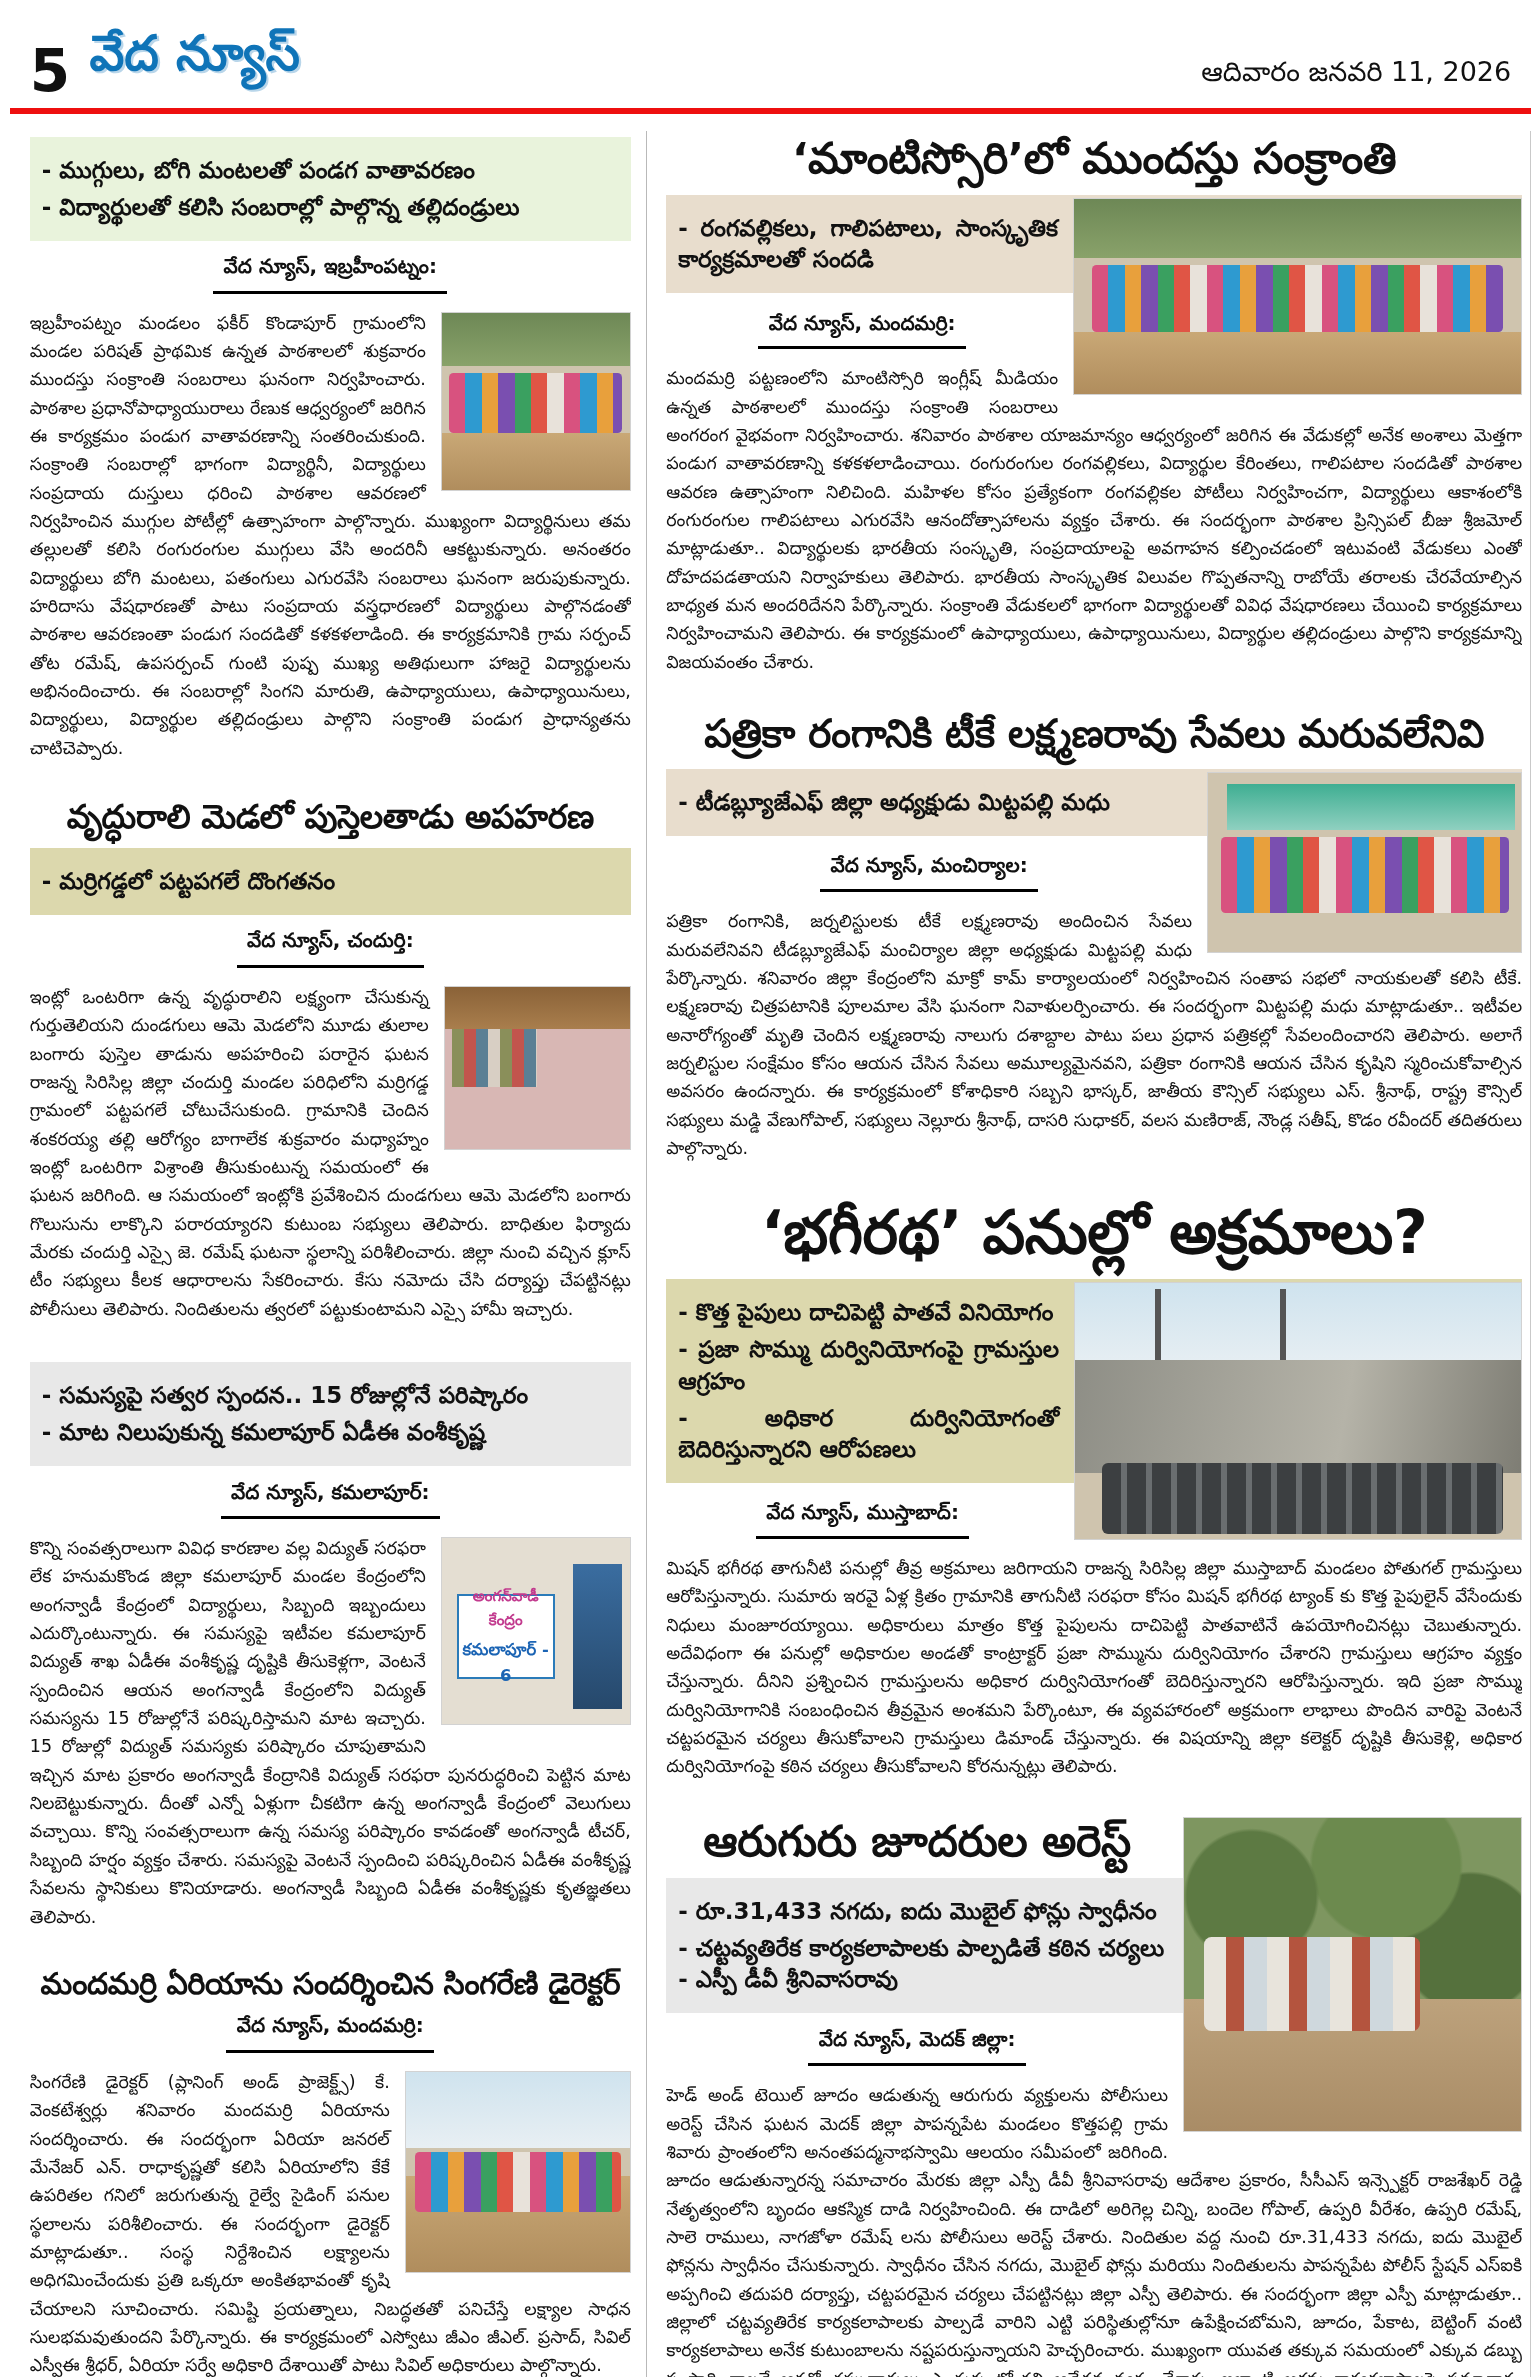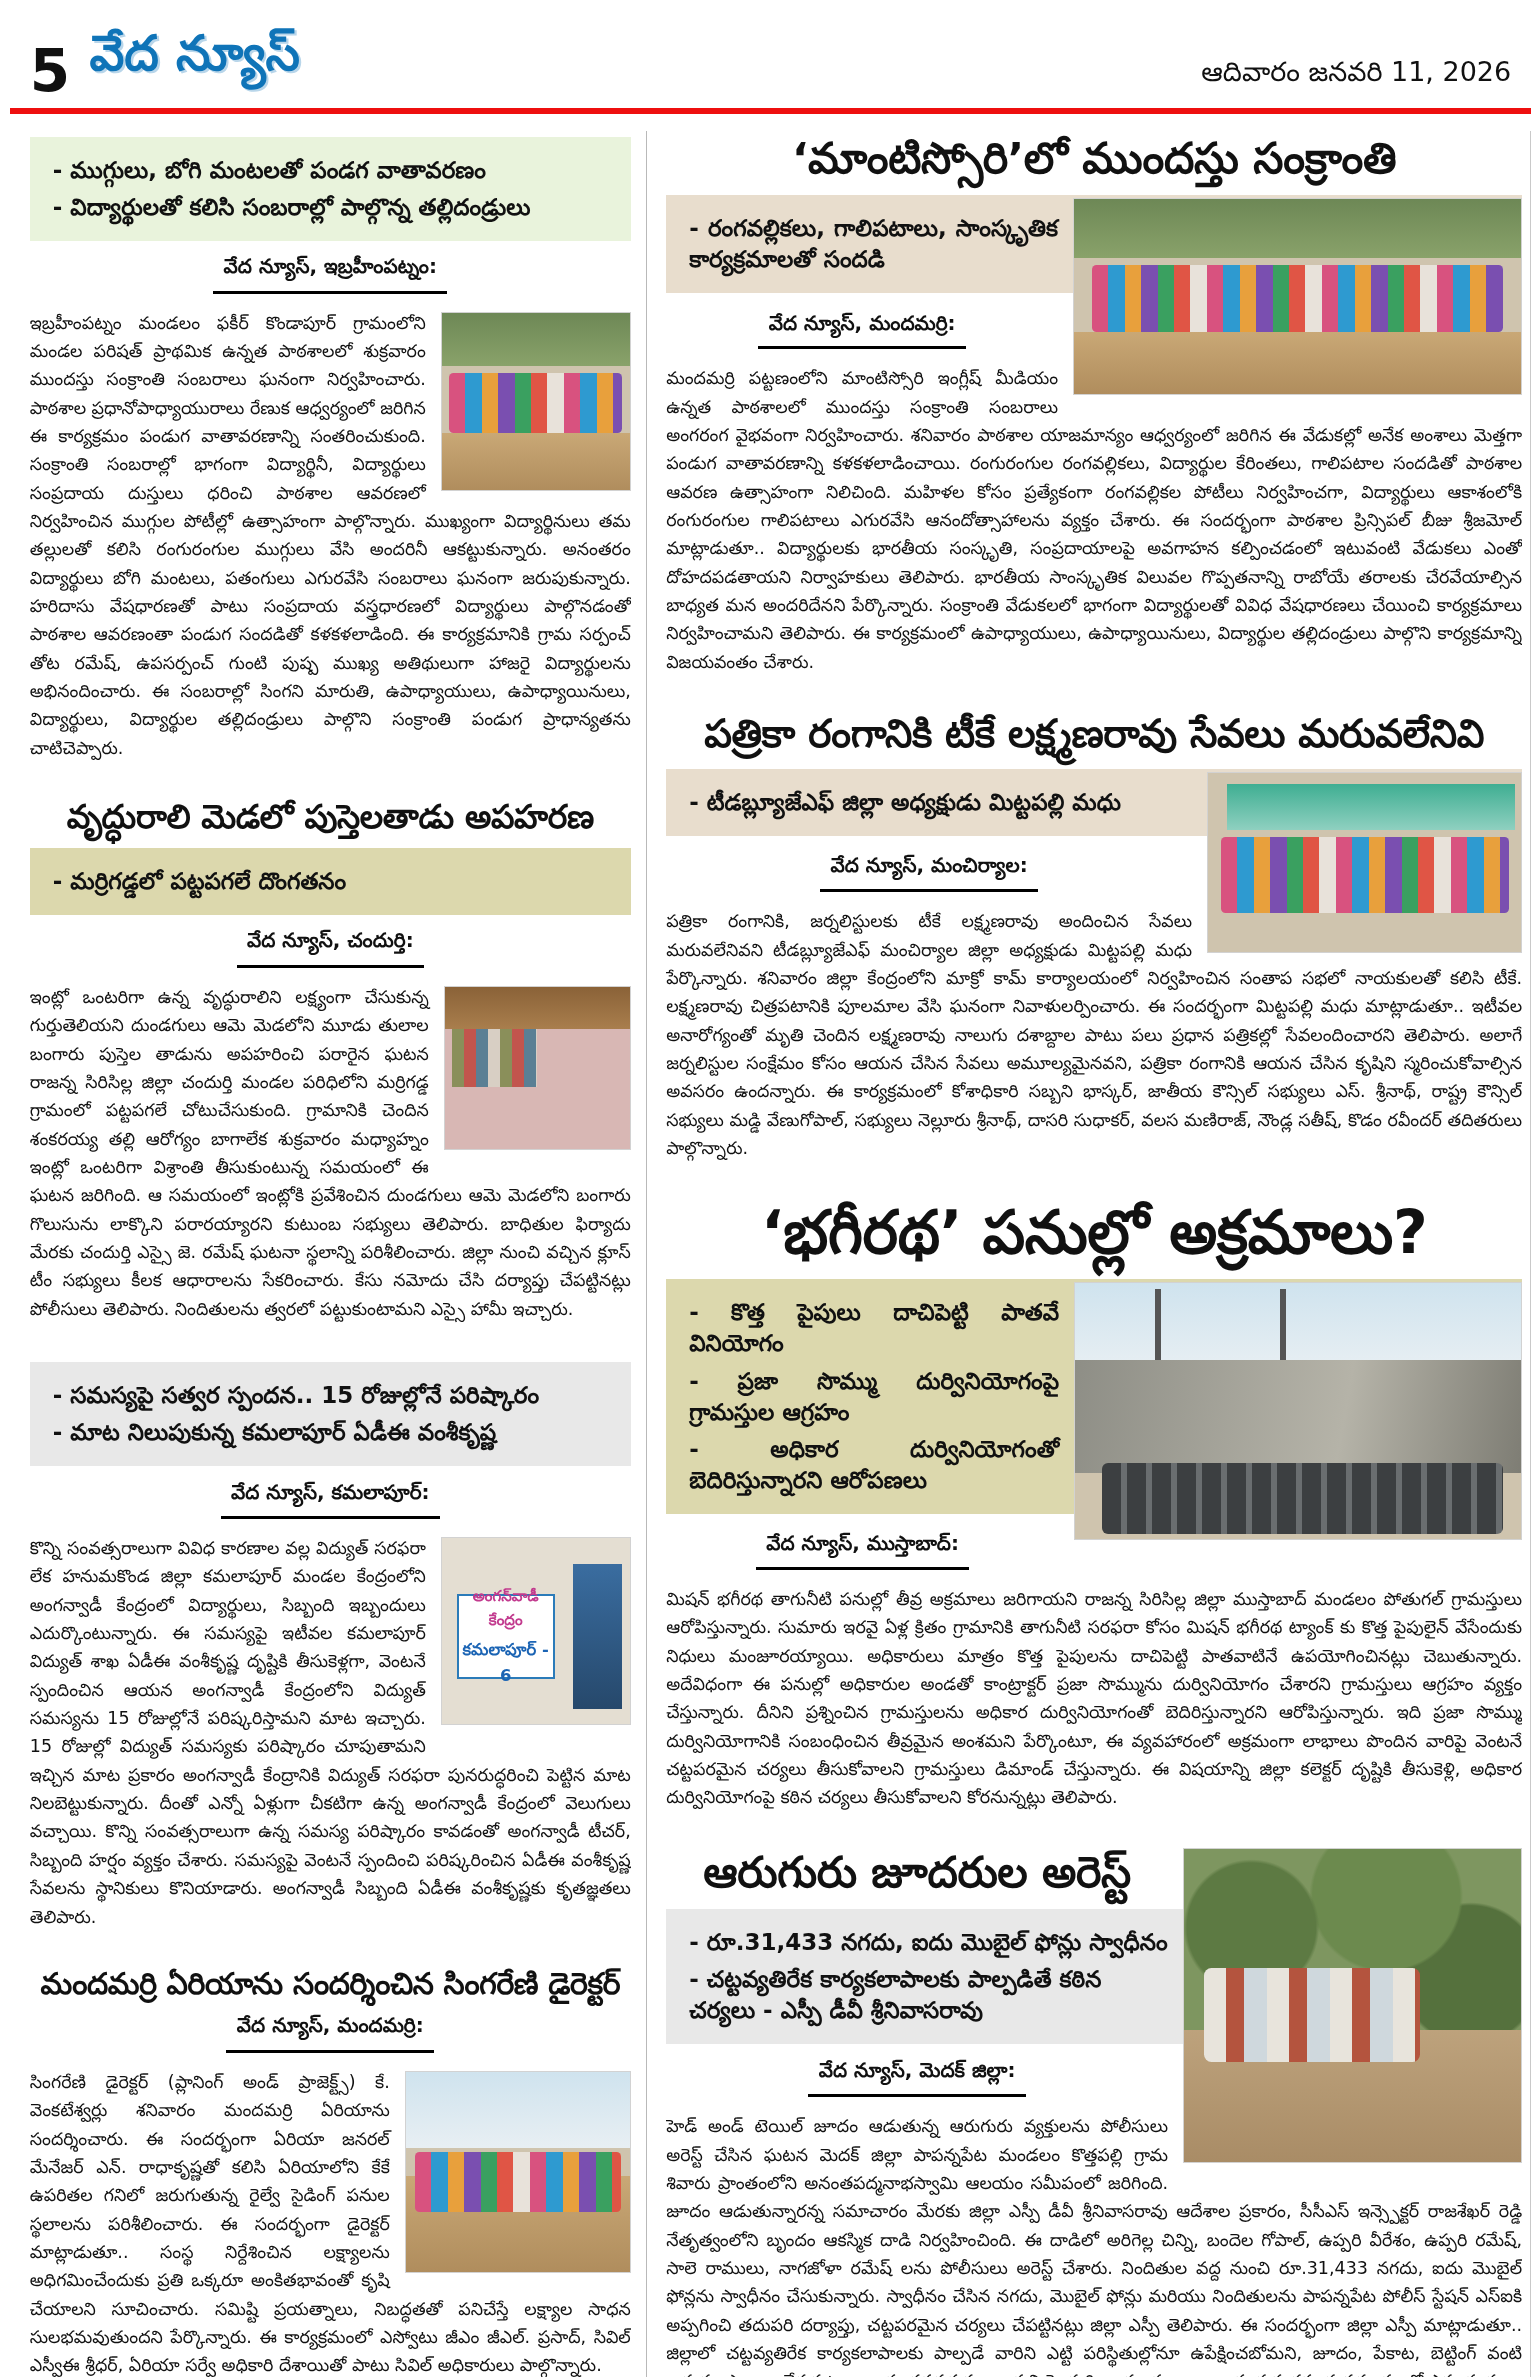--- a/index.html
+++ b/index.html
@@ -18,21 +18,21 @@
   .columns{display:flex;align-items:stretch;}
   .col-left{width:601px;flex:0 0 601px;padding:0 15px 0 19.4px;border-right:1.5px solid #b9b9b9;}
   .col-right{flex:1;padding:0 7.5px 0 19.4px;border-right:1.5px solid #c9c9c9;}
 
   article{margin-bottom:33px;overflow:hidden;}
   h1{margin:3px 0 12px 0;text-align:center;font-weight:800;line-height:1.15;letter-spacing:-0.4px;}
   .col-left h1{font-size:34px;}
   .col-right h1{font-size:43px;}
   h1.sz-s{font-size:30px;} h1.sz-m{font-size:33px;} h1.sz-l{font-size:39px;} h1.sz-xl{font-size:60px;}
 
-  .bullets{padding:12px 23px;margin:6px 0 13.4px 0;}
+  .bullets{padding:12px 12px;margin:6px 0 13.4px 0;}
   .bullets p{margin:6px 0;font-size:23px;font-weight:700;line-height:1.35;}
   .bg-green{background:#e9f3dc;} .bg-khaki{background:#dcd8ad;} .bg-gray{background:#e8e8e8;}
   .bg-green2{background:#e4f3d8;} .bg-tan{background:#e8ddcd;}
 
   .dateline{text-align:center;margin:9px 0 15px 0;font-size:20px;font-weight:700;}
   .dateline span{display:inline-block;border-bottom:3.7px solid #000;padding:0 10.4px 7.5px 10.4px;}
 
   .body-text{font-size:17.5px;line-height:1.62;text-align:justify;margin:0;}
 
   

